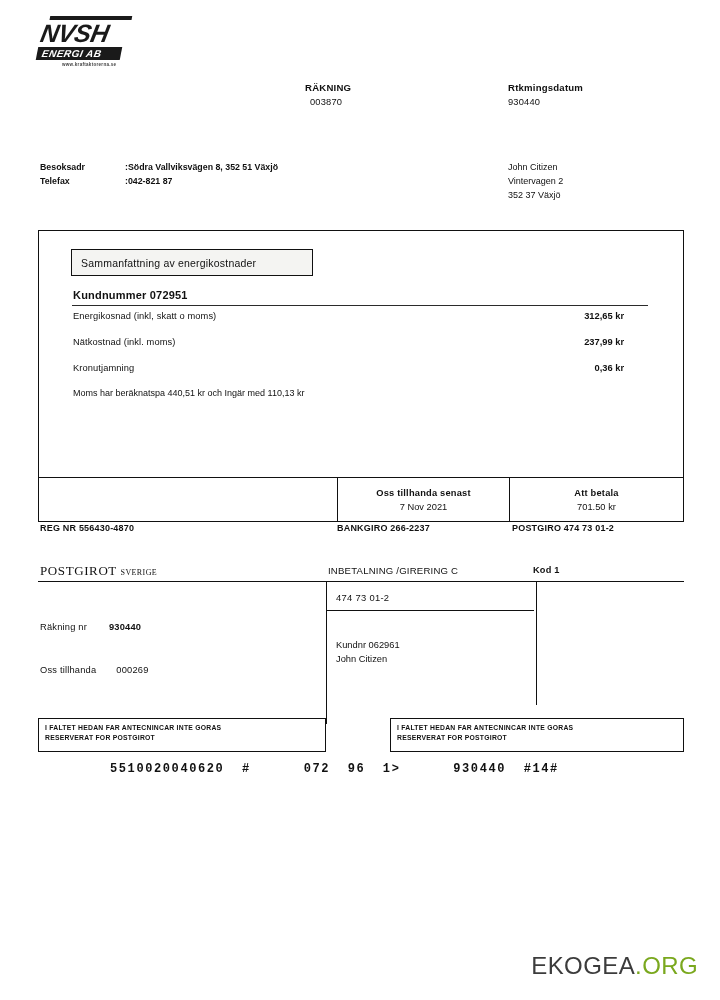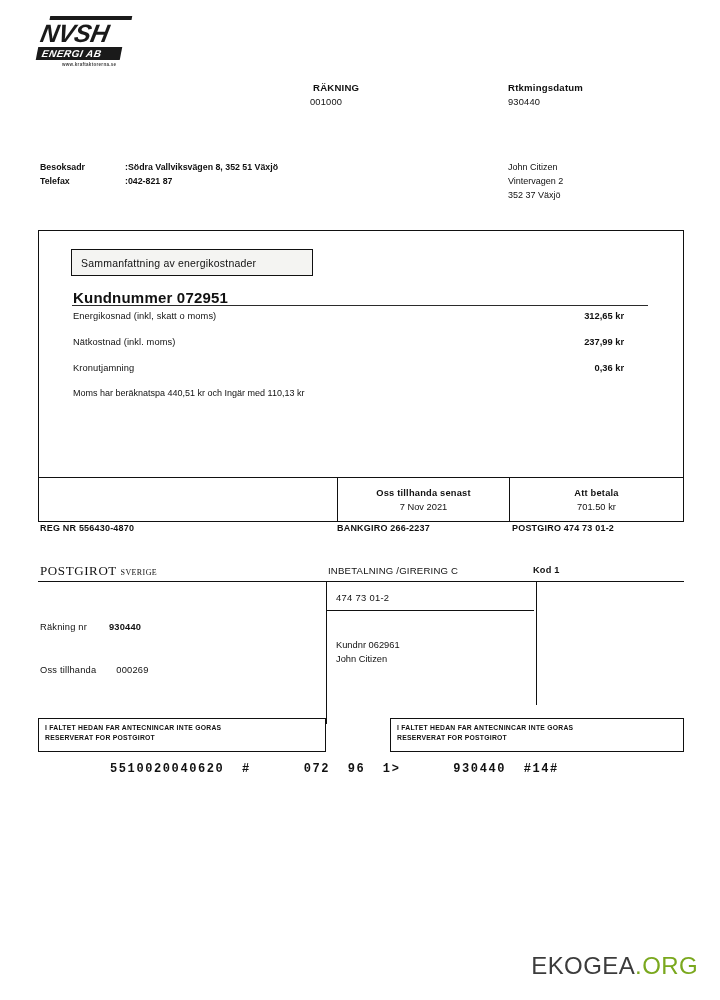--- a/index.html
+++ b/index.html
@@ -110,21 +110,21 @@
     border: 1.6px solid #111;
     background: #f4f4f2;
     display: flex; align-items: center;
     padding-left: 9px;
     font-size: 10.5px;
     letter-spacing: 0.2px;
   }
 
   .kund {
     position: absolute; left: 34px; top: 58px;
-    font-size: 15px; font-weight: bold; letter-spacing: 0.2px;
+    font-size: 11px; font-weight: bold; letter-spacing: 0.2px;
   }
   .hr-line {
     position: absolute; left: 33px; top: 74px;
     width: 576px; height: 1px; background: #2b2b2b;
   }
   .line-item { position: absolute; left: 34px; font-size: 9.3px; letter-spacing: 0.1px; }
   .line-amt  { position: absolute; right: 59px; font-size: 9.3px; font-weight: bold; text-align: right; }
   .moms-note { position: absolute; left: 34px; top: 157px; font-size: 9px; }
 
   .totals-row {
@@ -205,22 +205,22 @@
 
   <div class="logo-block">
     <div class="logo-nvsh">
       <div class="bar-top"></div>
       <div class="name">NVSH</div>
       <span class="sub">ENERGI AB</span>
     </div>
     <div class="logo-url">www.kraftaktorerna.se</div>
   </div>
 
-  <div class="abs hdr-title" style="left:305px; top:82px;margin-left:8px;">RÄKNING</div>
-  <div class="abs hdr-val" style="left:310px; top:97px;">001000</div>
+  <div class="abs hdr-title" style="left:305px; top:82px;">RÄKNING</div>
+  <div class="abs hdr-val" style="left:310px; top:97px;">003870</div>
   <div class="abs hdr-title" style="left:508px; top:82px;">Rtkmingsdatum</div>
   <div class="abs hdr-val" style="left:508px; top:97px;">930440</div>
 
   <div class="addr">
     <div class="row">
       <span class="lbl">Besoksadr</span>
       <span class="val">:Södra Vallviksvägen 8, 352 51 Växjö</span>
     </div>
     <div class="row">
       <span class="lbl">Telefax</span>

